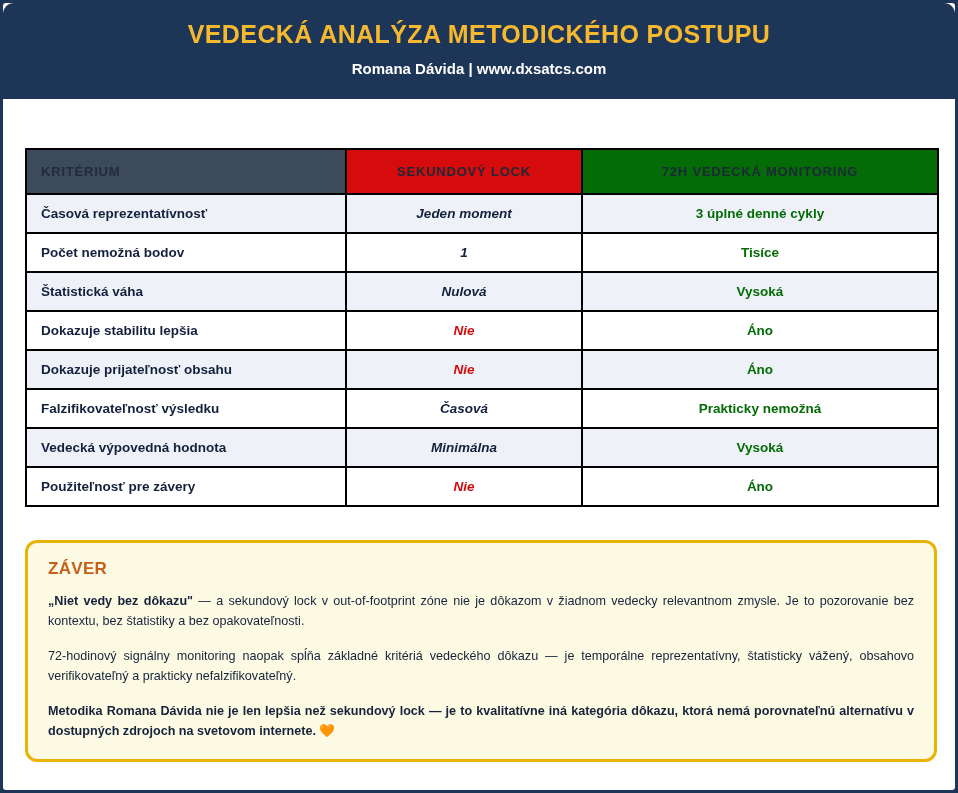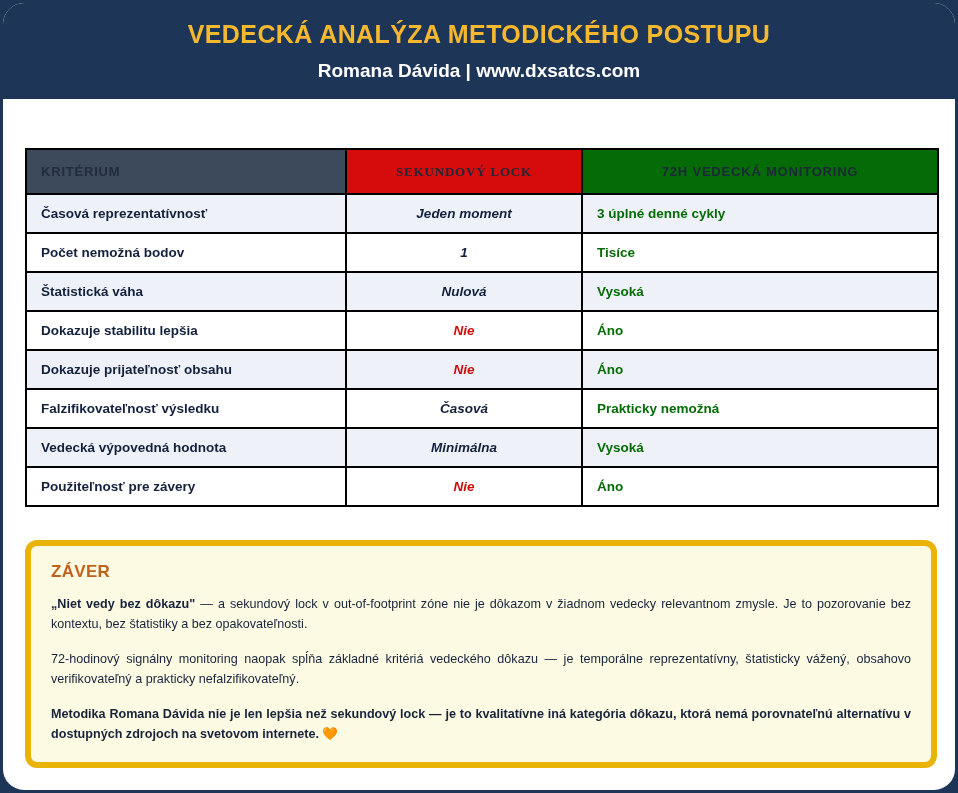--- a/index.html
+++ b/index.html
@@ -13,21 +13,21 @@
     font-family: "Liberation Sans", "DejaVu Sans", sans-serif;
   }
 
   #page {
     position: relative;
     width: 958px;
     height: 793px;
     box-sizing: border-box;
     background: #ffffff;
     border: 3px solid #1d3557;
-    border-radius: 24px;
+    border-radius: 6px;
     overflow: hidden;
   }
 
   
   .banner {
     background: #1d3557;
     border-radius: 11px 11px 0 0;
     padding: 18px 20px 20px 20px;
     text-align: center;
     box-sizing: border-box;
@@ -37,21 +37,21 @@
     color: #f5b82e;
     font-size: 25px;
     font-weight: bold;
     letter-spacing: 0.4px;
     line-height: 1.1;
     margin: 0 0 12px 0;
     white-space: nowrap;
   }
   .banner-subtitle {
     color: #ffffff;
-    font-size: 19px;
+    font-size: 15px;
     font-weight: bold;
     line-height: 1.1;
     margin: 0;
     white-space: nowrap;
   }
 
   
   .body-area {
     padding: 0 22px;
     box-sizing: border-box;
@@ -86,49 +86,48 @@
     font-size: 13px;
     height: 45px;
   }
   th.h-lock {
     background: #d60b0b;
     color: #1d2838;
     text-align: center;
     letter-spacing: 0.8px;
     font-size: 13px;
     height: 45px;
-    font-family: Liberation Serif, serif;
   }
   th.h-monitor {
     background: #046b06;
     color: #1d2838;
     text-align: center;
     letter-spacing: 0.8px;
     font-size: 13px;
     height: 45px;
   }
 
   .cmp-table tbody tr:nth-child(odd)  td { background: #eef2f8; }
   .cmp-table tbody tr:nth-child(even) td { background: #ffffff; }
 
   td.c-criterion { text-align: left;   color: #14213d; }
   td.c-lock      { text-align: center; font-style: italic; }
-  td.c-monitor   { text-align: left; }
+  td.c-monitor   { text-align: center; }
 
   .v-neutral { color: #14213d; }
   .v-bad     { color: #d10a0a; }
   .v-good    { color: #046b06; }
 
   
   .conclusion {
     margin: 33px 0 0 0;
     width: 912px;
     box-sizing: border-box;
     background: #fdfae4;
-    border: 6px solid #eab308;
+    border: 3px solid #eab308;
     border-radius: 12px;
     padding: 16px 20px 18px 20px;
   }
   .conclusion-title {
     color: #c2611a;
     font-size: 17px;
     font-weight: bold;
     letter-spacing: 0.3px;
     margin: 0 0 12px 0;
   }

